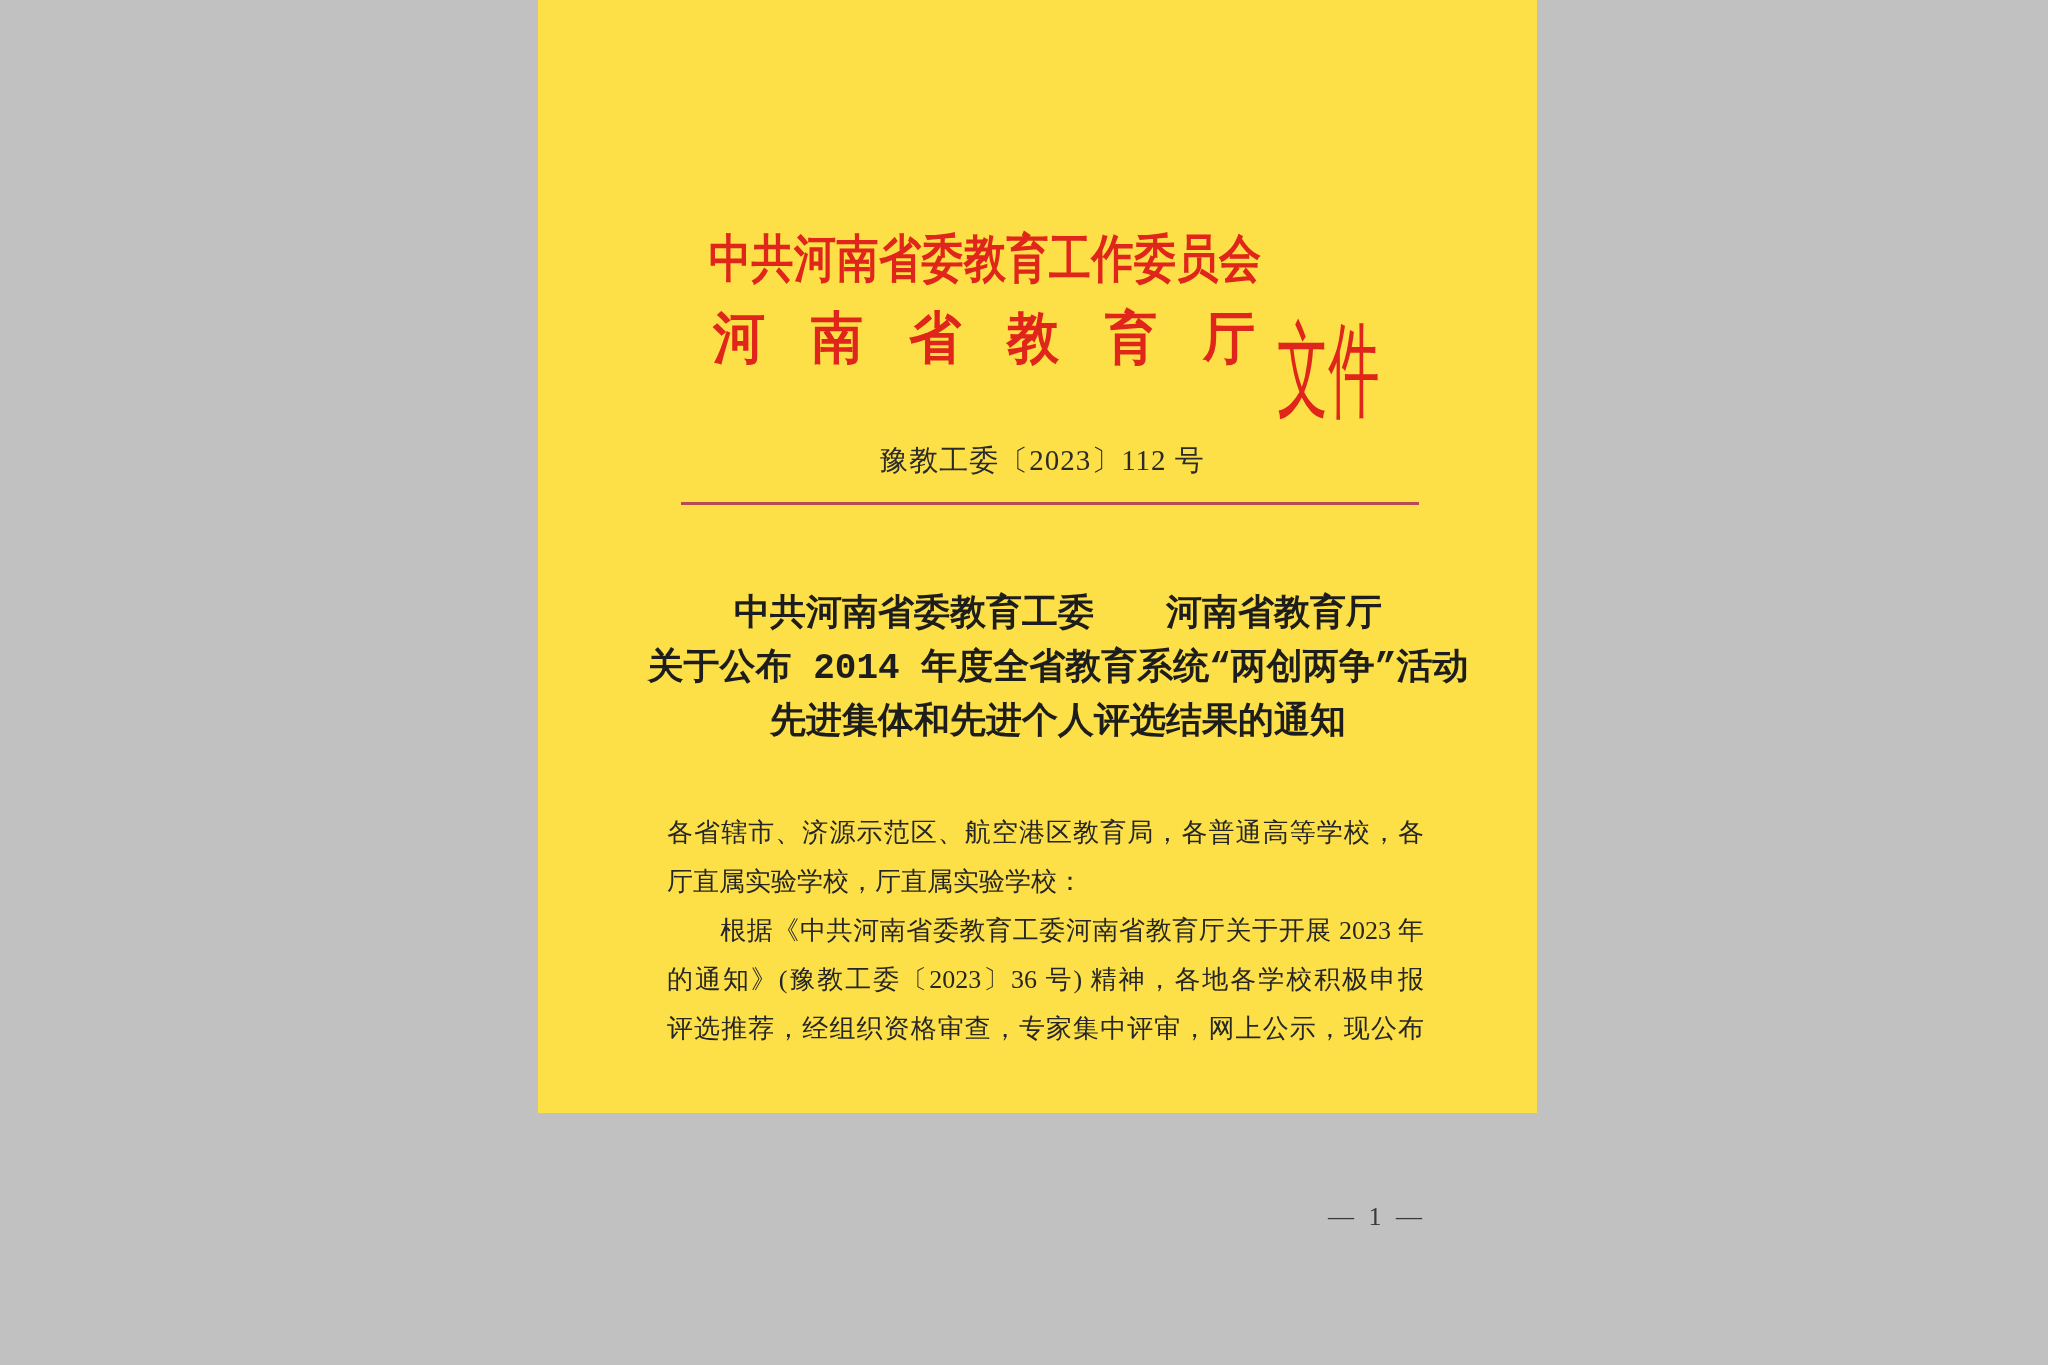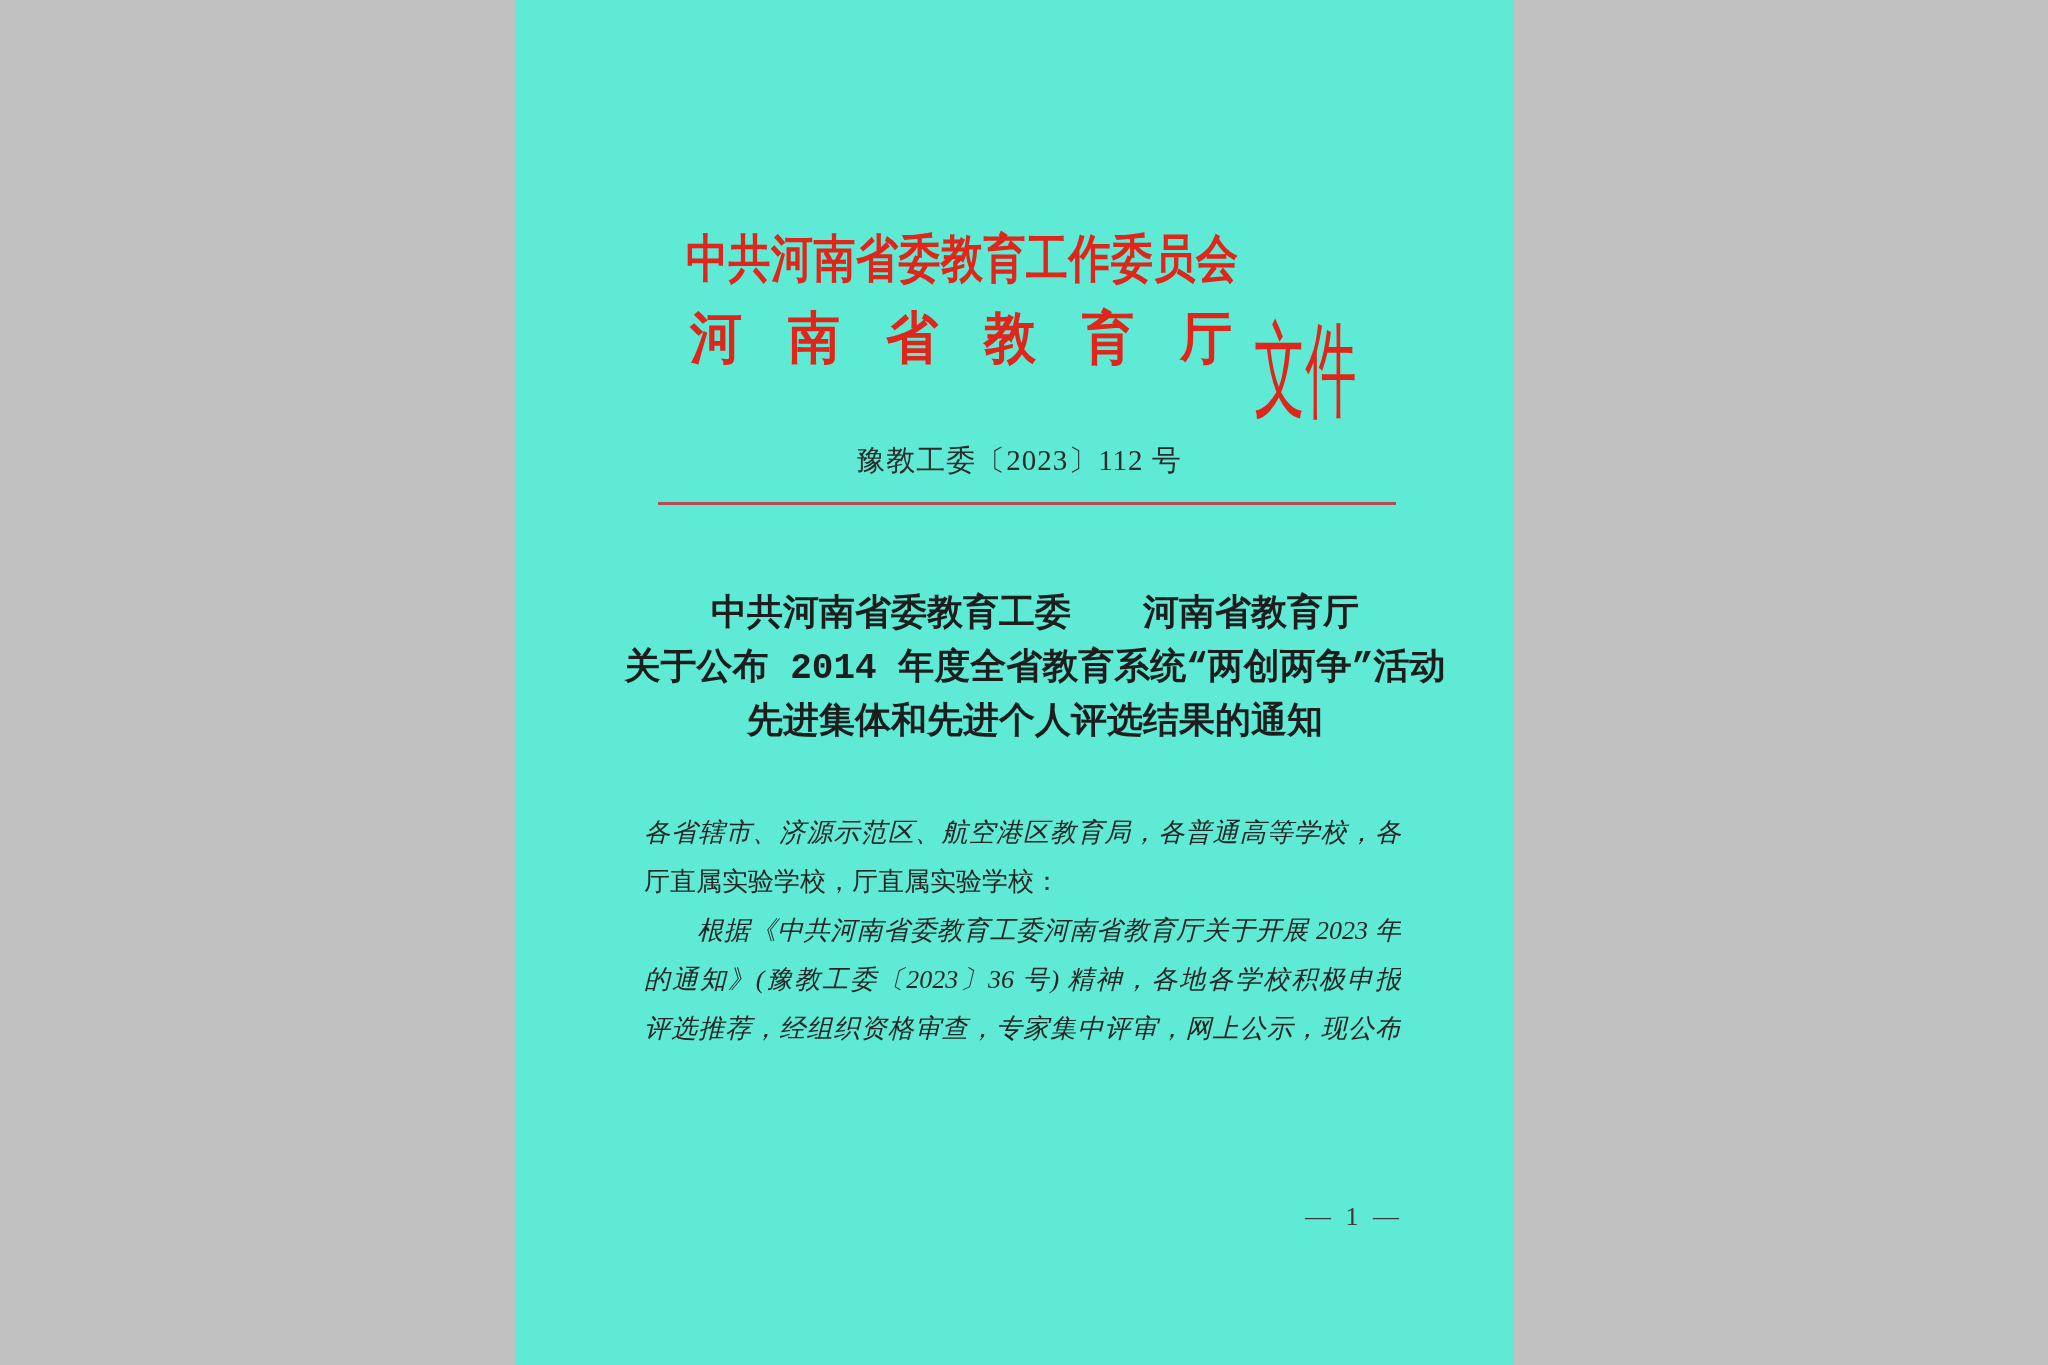--- a/index.html
+++ b/index.html
@@ -12,25 +12,25 @@
   }
   .canvas {
     position: relative;
     width: 2048px;
     height: 1365px;
     background: #c1c1c1;
     font-family: "Liberation Serif", "DejaVu Serif", serif;
   }
   .paper {
     position: absolute;
-    left: 515px;
+    left: 538px;
     top: 0;
     width: 999px;
-    height: 1365px;
-    background: #5eead4;
+    height: 1113px;
+    background: #fde047;
   }
   
   .red-org1 {
     position: absolute;
     left: 171px;
     top: 230px;
     width: 560px;
     font-family: "Liberation Sans", "DejaVu Sans", sans-serif;
     font-weight: 700;
     font-size: 42px;
@@ -114,21 +114,20 @@
   .bodytext .line {
     white-space: nowrap;
   }
   .bodytext .line.fill {
     white-space: normal;
     text-align: justify;
     text-align-last: justify;
     text-justify: inter-character;
     height: 49px;
     overflow: hidden;
-    font-style: italic;
   }
   .pagenum {
     position: absolute;
     left: 790px;
     top: 1202px;
     width: 120px;
     font-size: 26px;
     line-height: 30px;
     letter-spacing: 4px;
     color: #3a3a3a;

